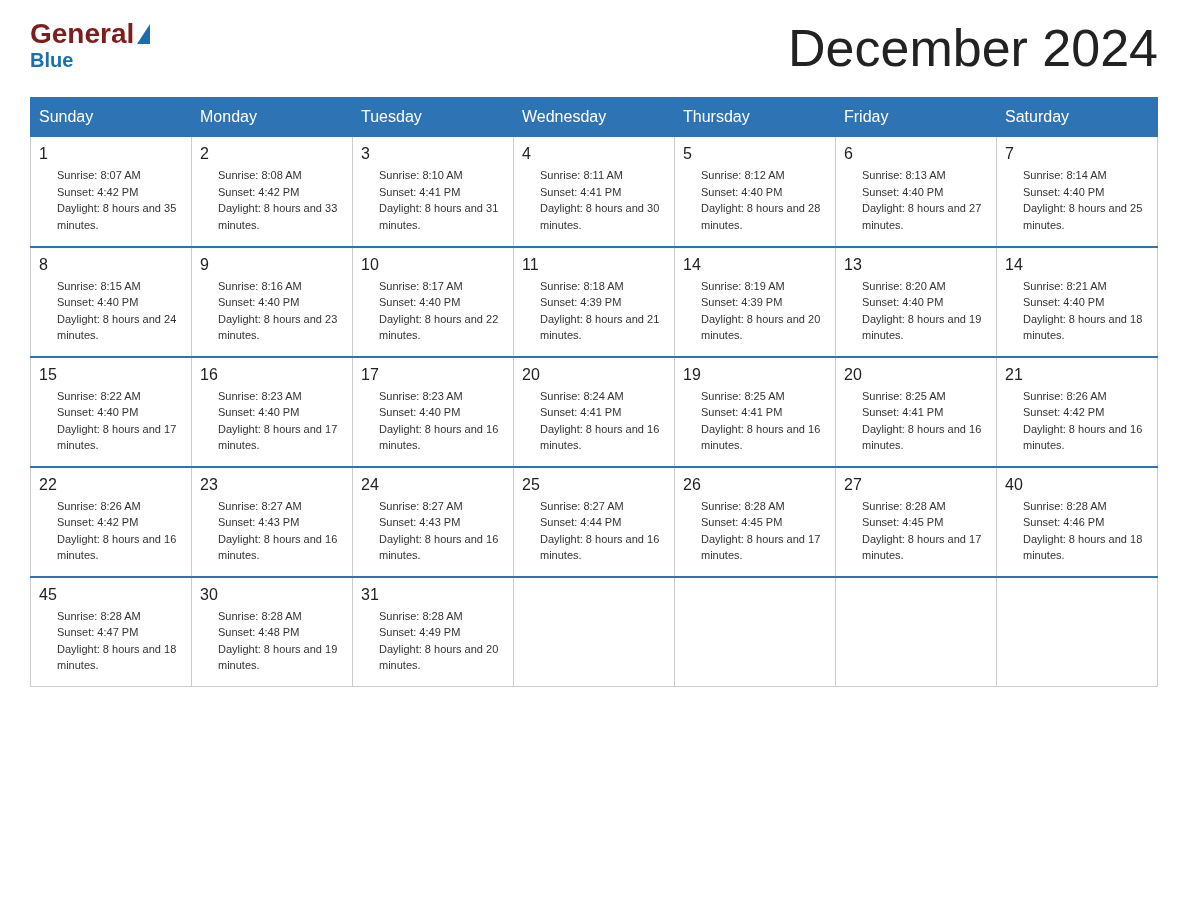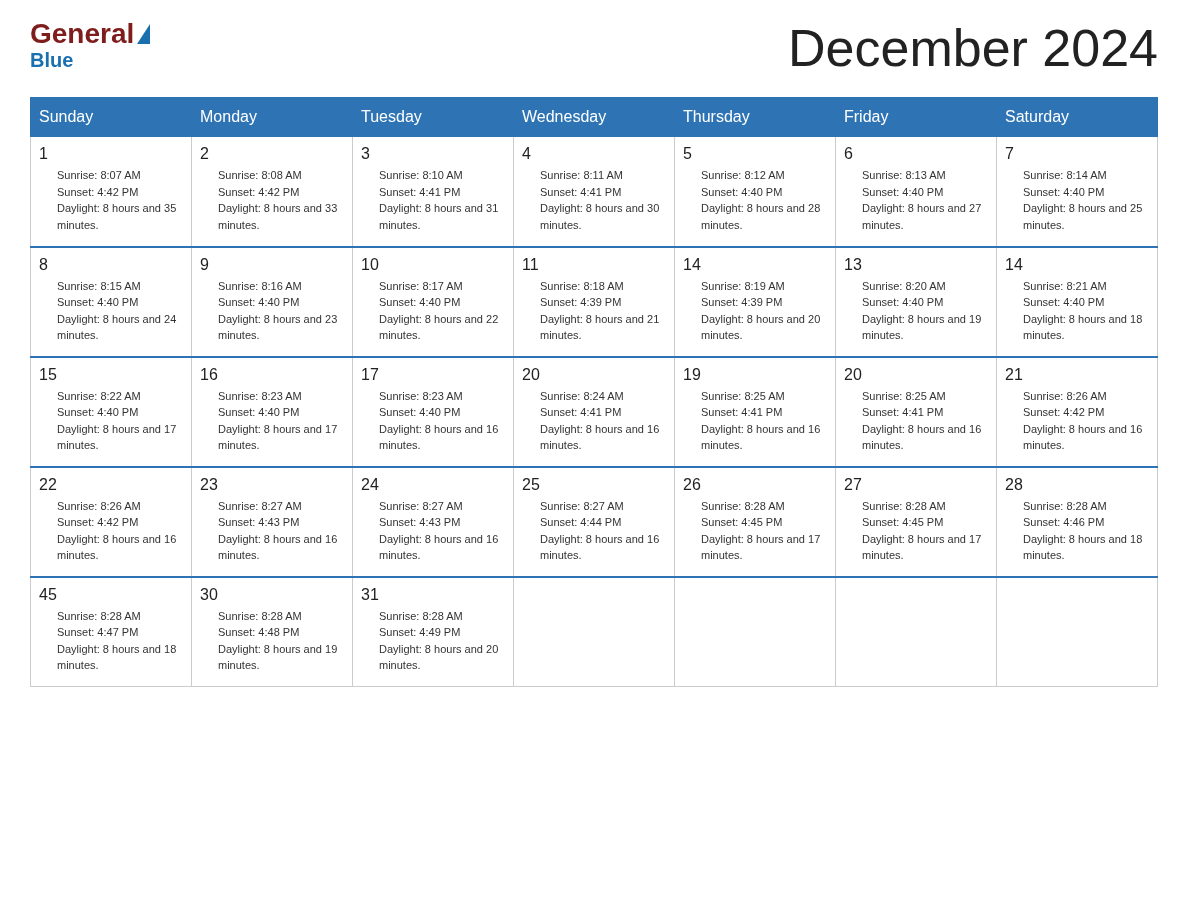--- a/index.html
+++ b/index.html
@@ -243,21 +243,21 @@
         </td>
         <td>
           <span class="day-number">26</span>
           <div class="day-info">Sunrise: 8:28 AM<br>Sunset: 4:45 PM<br>Daylight: 8 hours and 17 minutes.</div>
         </td>
         <td>
           <span class="day-number">27</span>
           <div class="day-info">Sunrise: 8:28 AM<br>Sunset: 4:45 PM<br>Daylight: 8 hours and 17 minutes.</div>
         </td>
         <td>
-          <span class="day-number">28</span>
+          <span class="day-number">40</span>
           <div class="day-info">Sunrise: 8:28 AM<br>Sunset: 4:46 PM<br>Daylight: 8 hours and 18 minutes.</div>
         </td>
       </tr>
       <tr class="week-row">
         <td>
           <span class="day-number">45</span>
           <div class="day-info">Sunrise: 8:28 AM<br>Sunset: 4:47 PM<br>Daylight: 8 hours and 18 minutes.</div>
         </td>
         <td>
           <span class="day-number">30</span>

